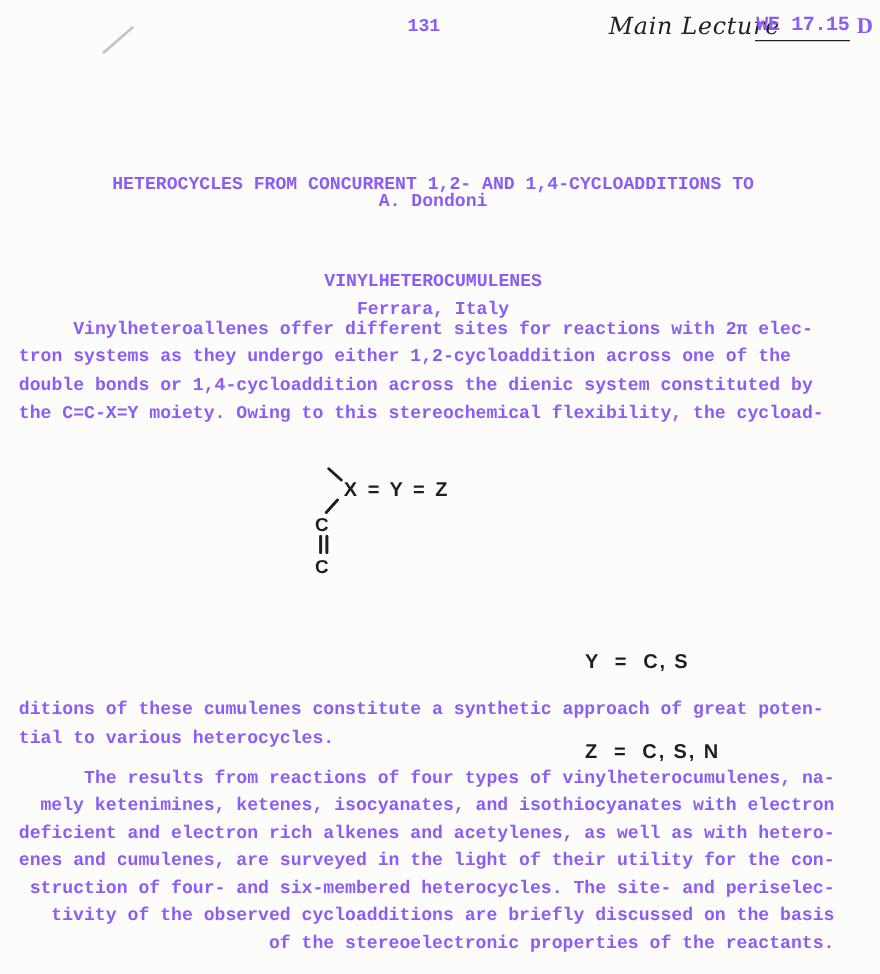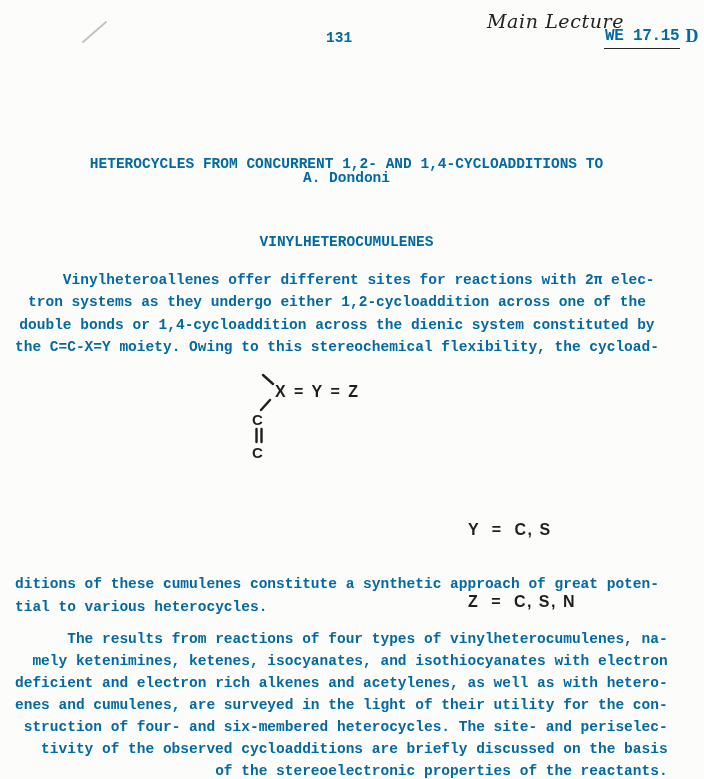--- a/index.html
+++ b/index.html
@@ -9,23 +9,22 @@
     position:relative;
     overflow:hidden;
     font-family:"Liberation Mono","DejaVu Sans Mono",monospace;
     color:#26251f;
   }
   .abs{position:absolute;}
   .mono{
     font-family:"Liberation Mono","DejaVu Sans Mono",monospace;
     font-size:14.5px;
     font-weight:600;
-    color:#0369a1;
+    color:#8b5cf6;
     white-space:pre;
-    margin-top:16px;
   }
   .centered{left:0;width:693px;text-align:center;}
   
   .page-number{left:326px;top:13px;line-height:18px;font-size:14.5px;}
   .session-label{
     left:487px;top:12px;
     font-family:"DejaVu Serif","Liberation Serif",serif;
     font-style:italic;font-weight:500;
     font-size:19px;letter-spacing:0.6px;line-height:19px;color:#23221d;
   }
@@ -39,21 +38,21 @@
   .session-code .code-suffix{
     font-family:"Liberation Serif","DejaVu Serif",serif;
     font-weight:700;font-size:18px;margin-left:5px;vertical-align:top;
   }
   
   .paper-title{top:83px;line-height:26px;}
   .author-line{top:152px;line-height:20px;}
   .affiliation-block{top:183px;line-height:26px;}
   
   .para{left:15px;}
-  .para-1{top:253px;line-height:22.3px;text-align:center;}
+  .para-1{top:253px;line-height:22.3px;}
   .para-1b{top:557px;line-height:23px;}
   .para-2{top:612px;line-height:22px;text-align:right;}
   
   .scheme-svg{left:230px;top:365px;}
   .svg-label{
     font-family:"Liberation Sans","DejaVu Sans",sans-serif;
     font-weight:bold;
     fill:#1f1e1a;
   }
   .chain-label{font-size:16px;letter-spacing:1px;word-spacing:2px;}
@@ -79,20 +78,21 @@
 <div class="abs mono session-code"><span class="code-underlined">WE 17.15</span><span class="code-suffix">D</span></div>
 
 <div class="abs mono centered paper-title">
   <div>HETEROCYCLES FROM CONCURRENT 1,2- AND 1,4-CYCLOADDITIONS TO</div>
   <div>VINYLHETEROCUMULENES</div>
 </div>
 
 <div class="abs mono centered author-line">A. Dondoni</div>
 
 <div class="abs mono centered affiliation-block">
+  <div>Ferrara, Italy</div>
 </div>
 
 <div class="abs mono para para-1">     Vinylheteroallenes offer different sites for reactions with 2π elec-
 tron systems as they undergo either 1,2-cycloaddition across one of the
 double bonds or 1,4-cycloaddition across the dienic system constituted by
 the C=C-X=Y moiety. Owing to this stereochemical flexibility, the cycload-</div>
 
 <svg class="abs scheme-svg" width="170" height="105">
   <line x1="33" y1="10" x2="43" y2="19" stroke="#1f1e1a" stroke-width="2.4" stroke-linecap="round"></line>
   <text x="45" y="32" class="svg-label chain-label">X = Y = Z</text>

